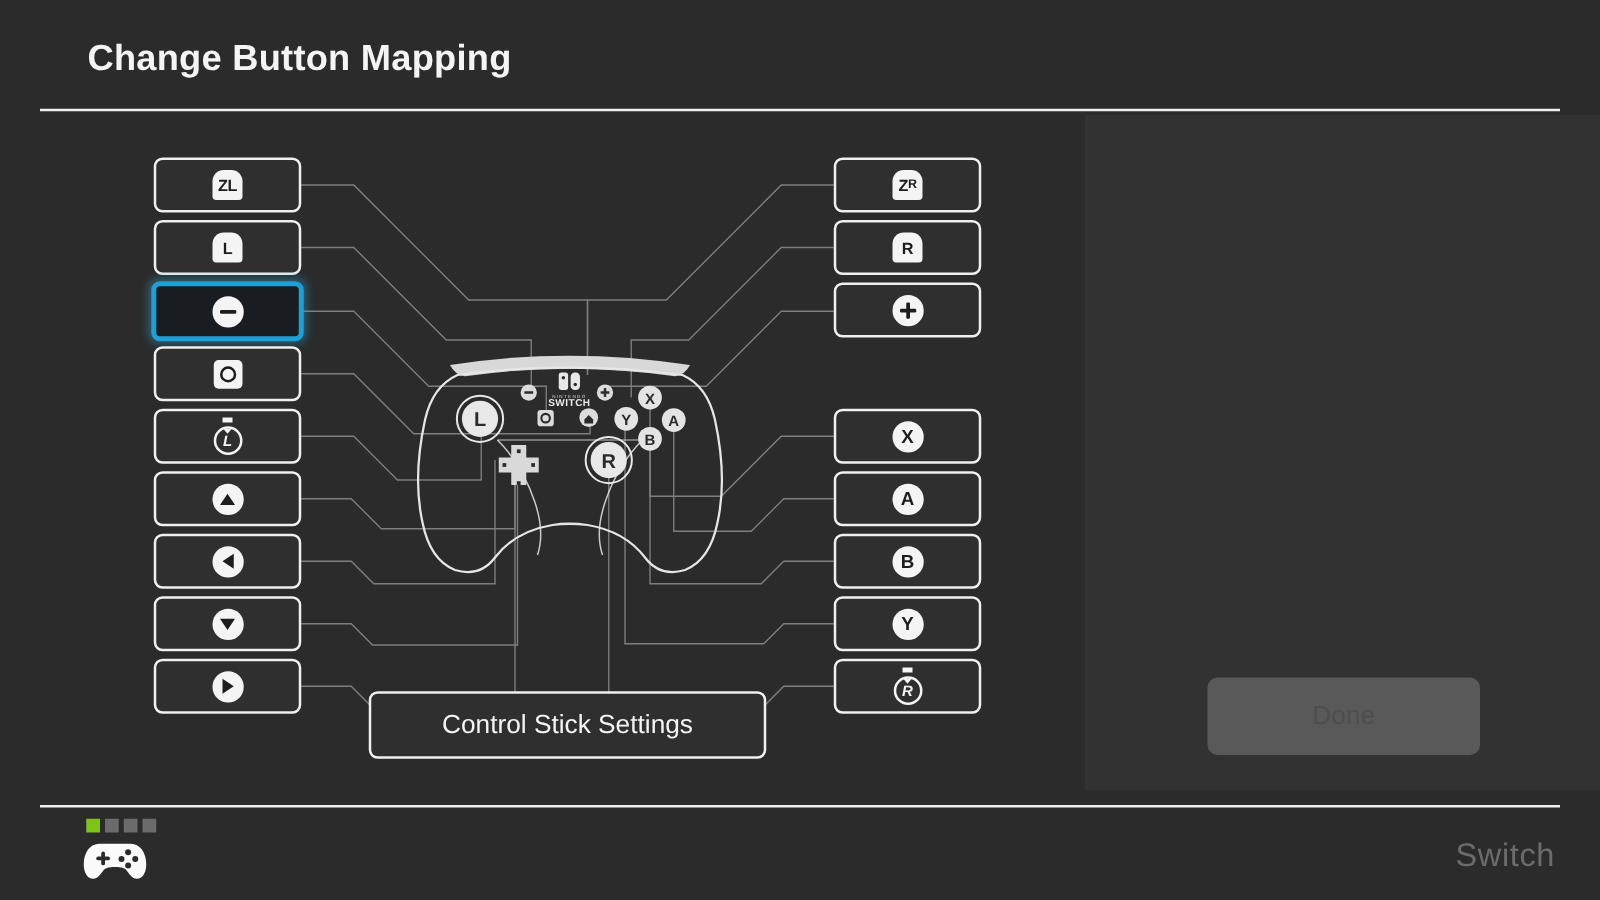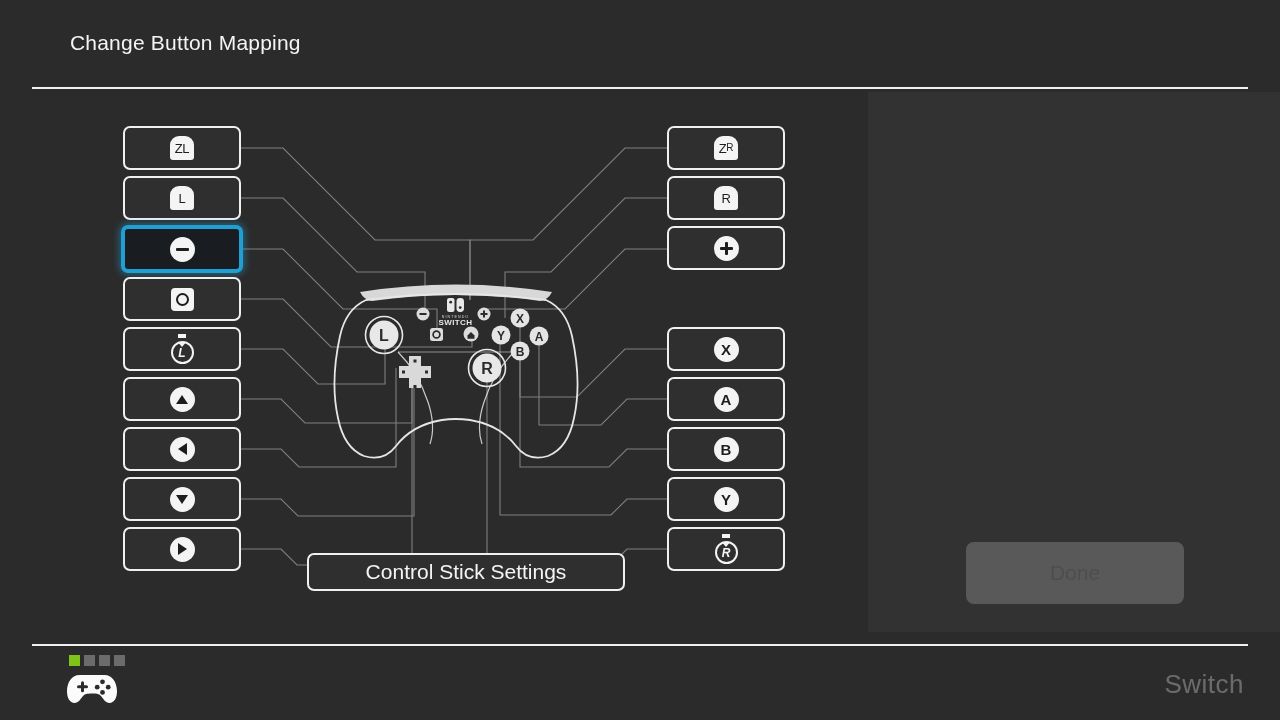--- a/index.html
+++ b/index.html
@@ -9,21 +9,21 @@
     font-family:"Liberation Sans","DejaVu Sans",sans-serif;
     color:#f2f2f2;
     -webkit-font-smoothing:antialiased;
   }
   #screen{position:relative;width:1280px;height:720px;overflow:hidden;background:#2b2b2b;}
 
   
   .right-panel{position:absolute;left:868px;top:92px;width:412px;height:540px;background:#323232;}
 
   
-  .page-title{position:absolute;left:70px;top:31px;font-size:21px;letter-spacing:.2px;color:#f4f4f4;white-space:nowrap;}
+  .page-title{position:absolute;left:70px;top:31px;font-size:29px;letter-spacing:.2px;color:#f4f4f4;white-space:nowrap;font-weight:bold;}
   .hdr-rule{position:absolute;left:32px;top:87px;width:1216px;height:2px;background:#f0f0f0;}
   .ftr-rule{position:absolute;left:32px;top:644px;width:1216px;height:2px;background:#f0f0f0;}
 
   
   #wires{position:absolute;left:0;top:0;width:1280px;height:720px;}
 
   
   .mapbtn{
     position:absolute;width:118px;height:44px;border-radius:7px;
     border:2px solid #f0f0f0;background:#2f2f2f;
@@ -33,21 +33,21 @@
     border:4px solid #1f9fd4;background:#191c20;
     box-shadow:0 0 7px 2px rgba(40,160,210,.45);
     width:122px;height:48px;
   }
 
   
   .g-trig{
     width:24px;height:24px;background:#f4f4f4;color:#1d1d1d;
     border-radius:9px 9px 3px 3px;
     display:flex;align-items:center;justify-content:center;
-    font-size:13px;font-weight:normal;line-height:1;letter-spacing:-.3px;
+    font-size:13px;font-weight:bold;line-height:1;letter-spacing:-.3px;
   }
   .g-trig .sm{font-size:10px;}
   .g-circ{
     width:25px;height:25px;border-radius:50%;background:#f4f4f4;color:#1d1d1d;
     display:flex;align-items:center;justify-content:center;
     font-size:15px;font-weight:bold;line-height:1;
   }
   .g-sq{
     width:23px;height:23px;border-radius:4px;background:#f4f4f4;
     display:flex;align-items:center;justify-content:center;
@@ -72,23 +72,23 @@
   }
   .g-press .arw{position:absolute;left:9.5px;top:0px;width:8px;height:7px;background:#f4f4f4;}
   .g-press .arwh{
     position:absolute;left:7px;top:6px;width:0;height:0;
     border-left:6.5px solid transparent;border-right:6.5px solid transparent;border-top:7px solid #f4f4f4;
   }
   .g-press .notch{position:absolute;left:6px;top:4px;width:15px;height:5px;background:#2f2f2f;border-radius:2px;}
 
   
   .stickbtn{
-    position:absolute;left:295px;top:553px;width:318px;height:38px;
+    position:absolute;left:295px;top:553px;width:318px;height:54px;
     border:2px solid #f0f0f0;border-radius:7px;background:#2f2f2f;box-sizing:border-box;
-    display:flex;align-items:center;justify-content:center;font-size:21px;color:#f4f4f4;margin-left:12px;
+    display:flex;align-items:center;justify-content:center;font-size:21px;color:#f4f4f4;
   }
 
   
   .donebtn{
     position:absolute;left:966px;top:542px;width:218px;height:62px;border-radius:8px;
     background:#595959;display:flex;align-items:center;justify-content:center;
     font-size:21px;color:#4e4e4e;
   }
 
   

